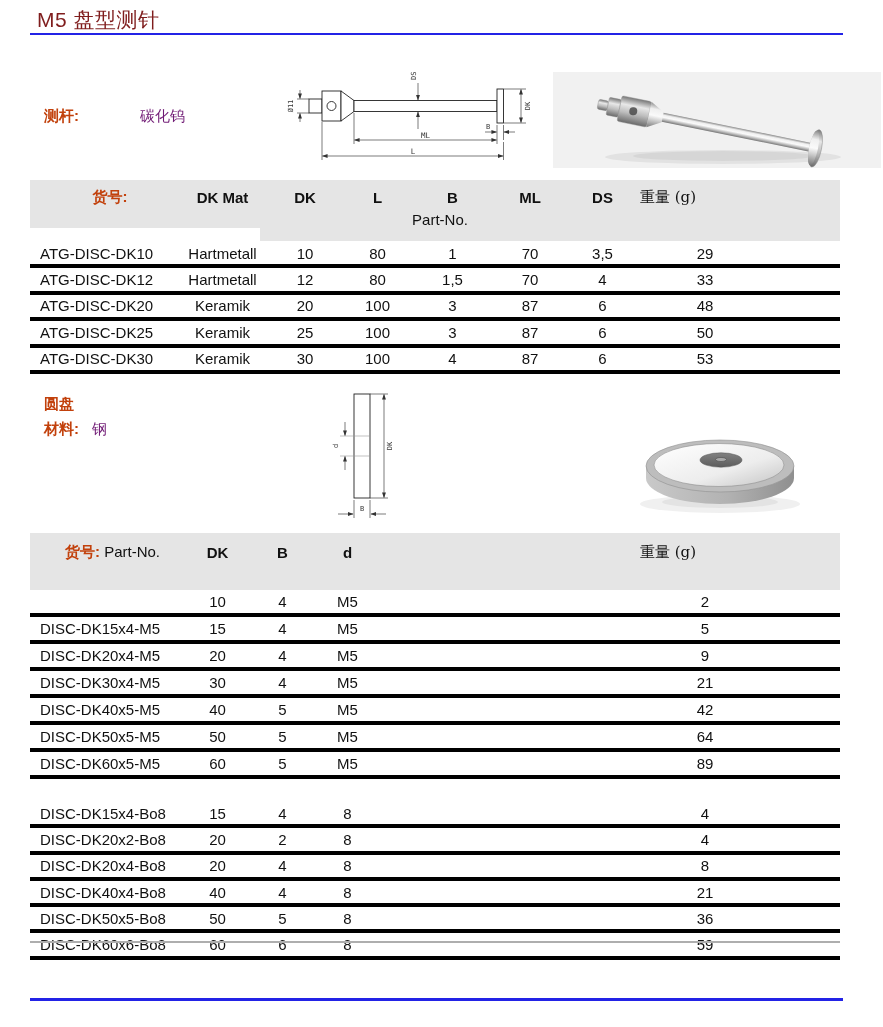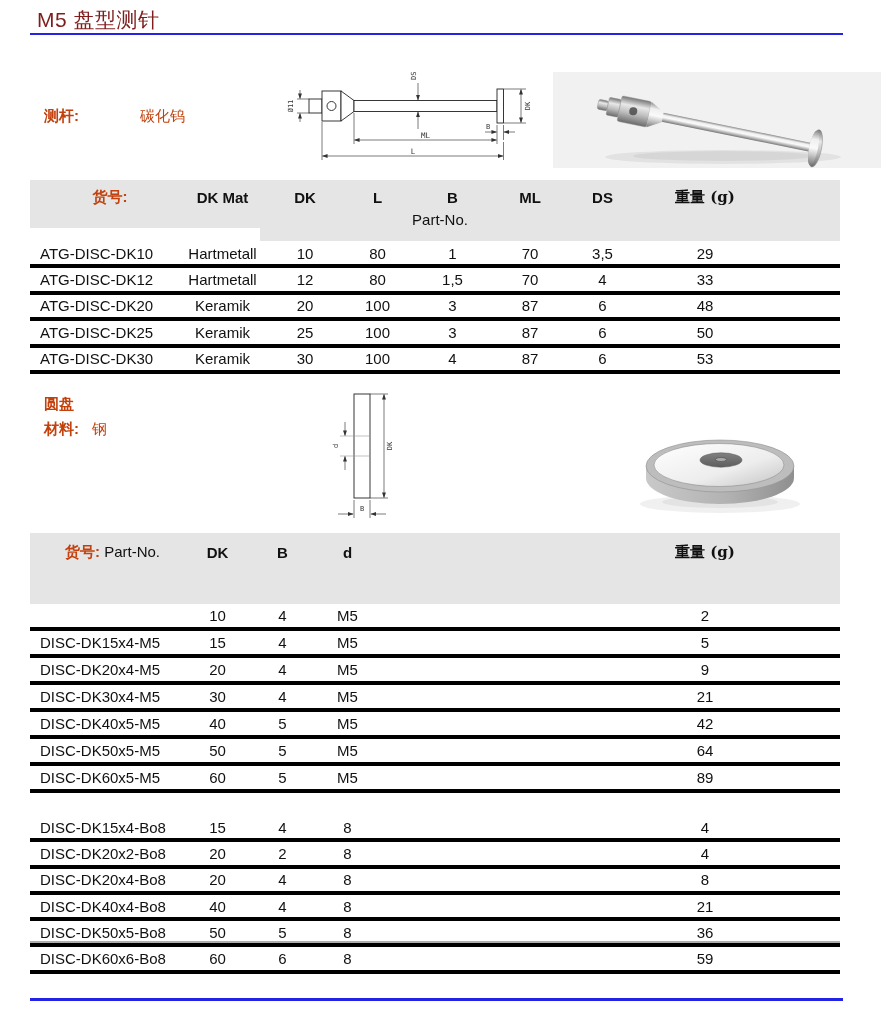--- a/index.html
+++ b/index.html
@@ -9,29 +9,29 @@
   }
   .abs{position:absolute;}
   
   .title{left:37px;top:6px;font-size:21px;color:#7f1d1d;letter-spacing:0.5px;}
   .title-rule{left:30px;top:33px;width:813px;height:2px;background:#2323e6;}
   .bottom-rule{left:30px;top:998px;width:813px;height:3px;background:#2323e6;}
   .table-end-rule{left:30px;top:941px;width:810px;height:2px;background:#aeaeae;}
 
   
   .lbl{font-size:15px;font-weight:bold;color:#c2410c;}
-  .val{font-size:15px;font-family:"DejaVu Serif","Liberation Serif",serif;color:#c2410c;}
+  .val{font-size:15px;font-family:"DejaVu Serif","Liberation Serif",serif;color:#701a75;}
 
   
   .tbl{left:30px;width:810px;font-size:15px;}
   .t1-grid{display:grid;grid-template-columns:150px 85px 80px 65px 85px 70px 75px 130px;}
   .t2-grid{display:grid;grid-template-columns:155px 65px 65px 65px 260px 130px;}
   .t-head{background:#e5e5e5;position:relative;}
   .hcell{font-weight:bold;text-align:center;align-self:center;}
-  .wt-h{font-weight:bold;font-family:"DejaVu Serif","Liberation Serif",serif;text-align:center;align-self:center;}
+  .wt-h{font-weight:normal;font-family:"DejaVu Serif","Liberation Serif",serif;align-self:center;}
   .pcell{text-align:center;padding-left:10px;align-self:center;}
   .trow{align-items:center;border-bottom:4px solid #000000;}
   .trow .num{text-align:center;}
   .trow .part{padding-left:10px;}
   .t1 .trow{height:22.4px;}
   .t2 .trow{height:23px;}
   .t2b .trow{height:22.3px;}
   .spacer-row{height:23px;}
 
   
@@ -253,21 +253,21 @@
     <ellipse cx="120" cy="94" rx="58" ry="6" fill="#000" opacity="0.05"></ellipse>
     <ellipse cx="120" cy="70" rx="74" ry="26" fill="url(#rimside)"></ellipse>
     <rect x="46" y="58" width="148" height="12" fill="url(#rimside)"></rect>
     <ellipse cx="120" cy="58" rx="74" ry="26" fill="#bdbdbd" stroke="#909090" stroke-width="0.6"></ellipse>
     <ellipse cx="119" cy="57" rx="65" ry="21.5" fill="url(#face)" stroke="#8f8f8f" stroke-width="0.6"></ellipse>
     <ellipse cx="121" cy="52" rx="21" ry="7.2" fill="url(#hub)" stroke="#555" stroke-width="0.5"></ellipse>
     <ellipse cx="121" cy="51.5" rx="5.5" ry="2" fill="#a9a9a9" stroke="#4a4a4a" stroke-width="0.6"></ellipse>
   </svg>
 
   <div class="abs tbl" style="top:533px;">
-    <div class="t-head" style="height:71px;">
+    <div class="t-head" style="height:57px;">
       <div class="t2-grid" style="height:28px;padding-top:5px;">
         <div class="pcell">
           <span class="lbl">货号:</span>
           <span>Part-No.</span>
         </div>
         <div class="hcell">DK</div>
         <div class="hcell">B</div>
         <div class="hcell">d</div>
         <div></div>
         <div class="wt-h">重量 (g)</div>

